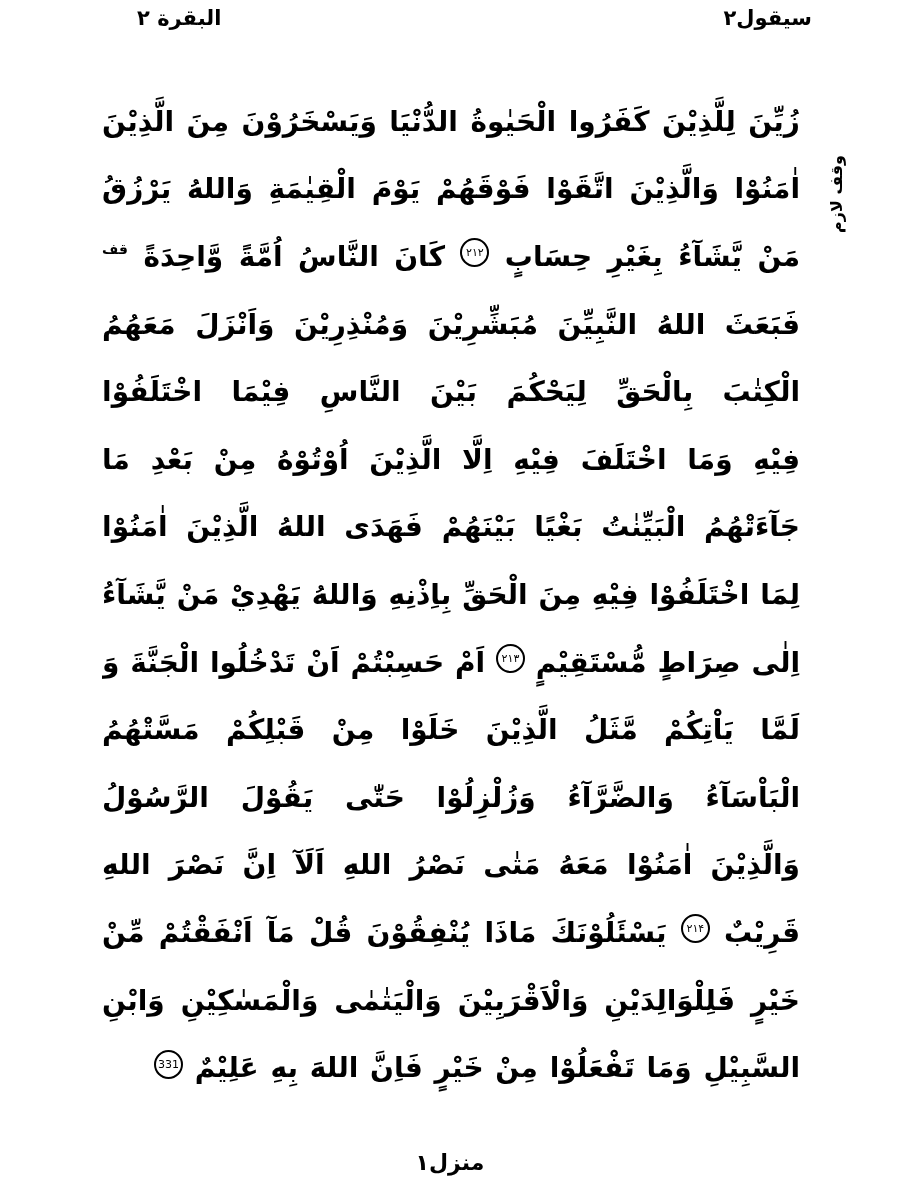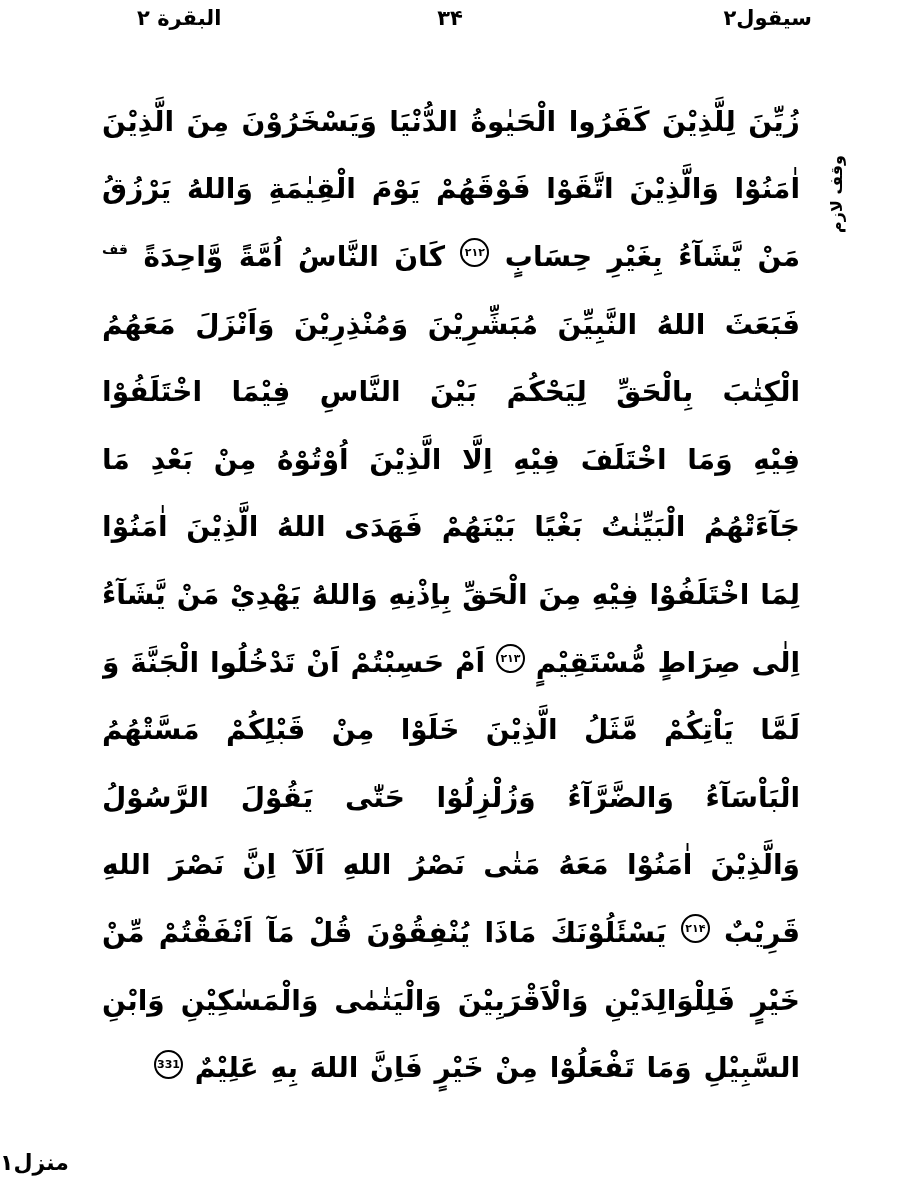--- a/index.html
+++ b/index.html
@@ -49,21 +49,21 @@
     line-height:1;
   }
   .ayah{
     display:flex;
     align-items:center;
     justify-content:center;
     width:29px;height:29px;
     border:2.5px solid #000;
     border-radius:50%;
     font-size:11px;
-    font-weight:bold;
+    font-weight:normal;
     line-height:1;
     flex-shrink:0;
     box-sizing:border-box;
     transform:translateY(-4px);
     direction:ltr;
   }
   .waqf{
     font-size:14px;
     font-weight:bold;
     flex-shrink:0;
@@ -81,33 +81,32 @@
     font-size:16px;
     font-weight:bold;
     white-space:nowrap;
     letter-spacing:1px;
   }
   
   .footer{
     position:absolute;
     top:1150px;
     left:0;right:0;
-    text-align:left;
+    text-align:center;
     font-size:22px;
     font-weight:bold;
   }
 </style>
 </head>
 <body>
 
 <div class="page">
 
   <div class="hdr hdr-juz">سيقول۲</div>
 
-  <div class="hdr hdr-page">۳۴</div>
 
   <div class="hdr hdr-surah">البقرة ۲</div>
 
   <div class="textblock">
       <div class="qline">
         <span class="w">زُيِّنَ</span>
         <span class="w">لِلَّذِيْنَ</span>
         <span class="w">كَفَرُوا</span>
         <span class="w">الْحَيٰوةُ</span>
         <span class="w">الدُّنْيَا</span>

